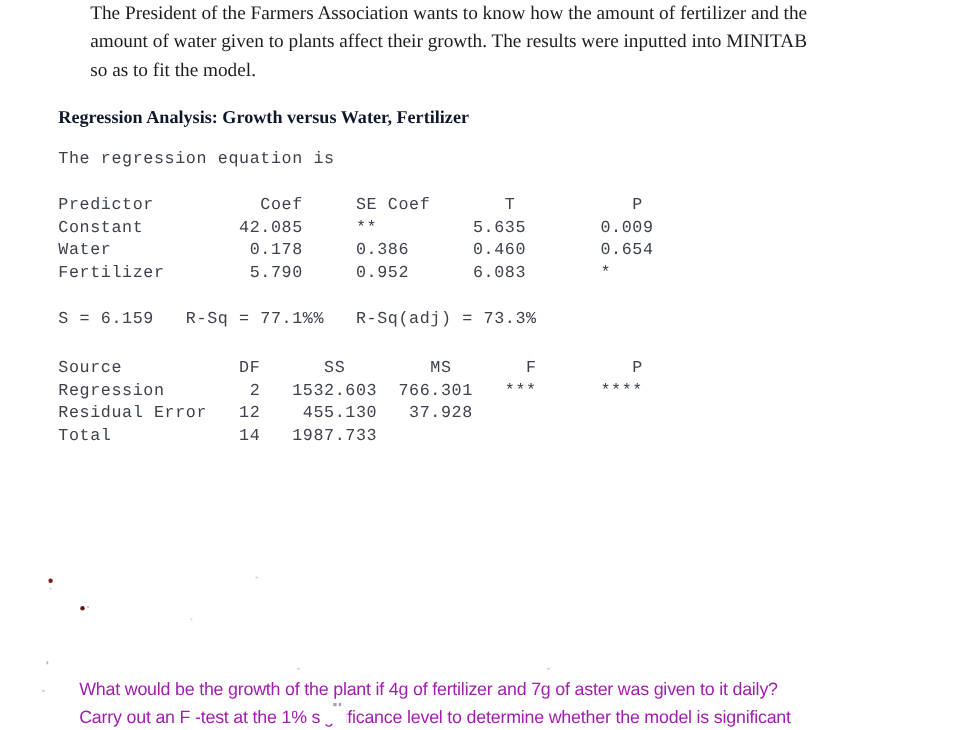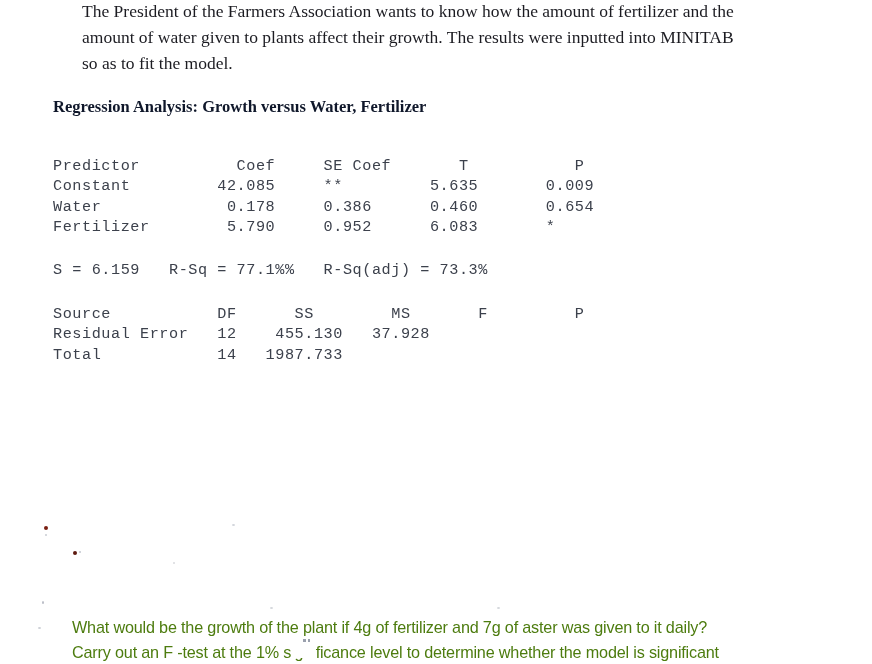--- a/index.html
+++ b/index.html
@@ -70,21 +70,21 @@
 
   
   #questions {
     position: absolute;
     left: 72px;
     top: 615px;
     width: 790px;
     font-family: "Liberation Sans", sans-serif;
     font-size: 16.2px;
     line-height: 25px;
-    color: #4d7c0f;
+    color: #a21caf;
     letter-spacing: -0.18px;
   }
   #questions .ln { display: block; white-space: pre; position: relative; }
 
   
   #occlusion {
     position: absolute;
     left: 291px;
     top: 636px;
     width: 24px;
@@ -108,39 +108,41 @@
 <div id="intro">
   <span class="ln">The President of the Farmers Association wants to know how the amount of fertilizer and the</span>
   <span class="ln">amount of water given to plants affect their growth. The results were inputted into MINITAB</span>
   <span class="ln">so as to fit the model.</span>
 </div>
 
 <div id="report">
 
   <p class="report-heading">Regression Analysis: Growth versus Water, Fertilizer</p>
 
+  <p class="mono">The regression equation is</p>
 
 
   <div class="mono-gap-lg"></div>
 
   <p class="mono">Predictor          Coef     SE Coef       T           P</p>
   <p class="mono">Constant         42.085     **         5.635       0.009</p>
   <p class="mono">Water             0.178     0.386      0.460       0.654</p>
   <p class="mono">Fertilizer        5.790     0.952      6.083       *</p>
 
   <div class="mono-gap-lg"></div>
 
   <p class="mono">S = 6.159   R-Sq = 77.1%%   R-Sq(adj) = 73.3%</p>
 
   <div class="mono-gap-sm"></div>
 
 
   <div class="mono-gap-sm"></div>
 
   <p class="mono">Source           DF      SS        MS       F         P</p>
+  <p class="mono">Regression        2   1532.603  766.301   ***      ****</p>
   <p class="mono">Residual Error   12    455.130   37.928</p>
   <p class="mono">Total            14   1987.733</p>
 
 </div>
 
 <div id="questions">
   <span class="ln">What would be the growth of the plant if 4g of fertilizer and 7g of aster was given to it daily?</span>
   <span class="ln">Carry out an F -test at the 1% significance level to determine whether the model is significant</span>
 </div>
 

